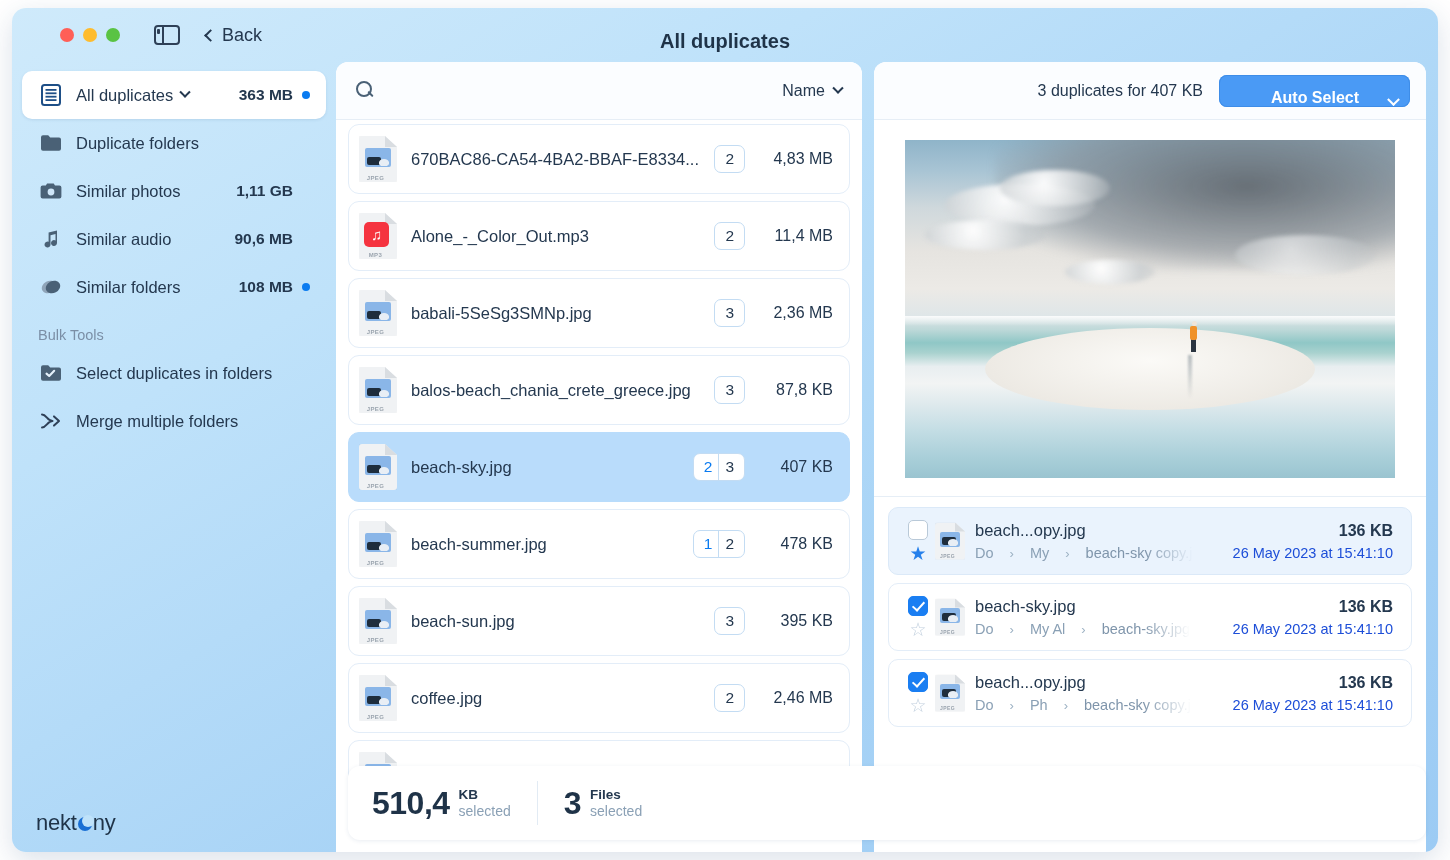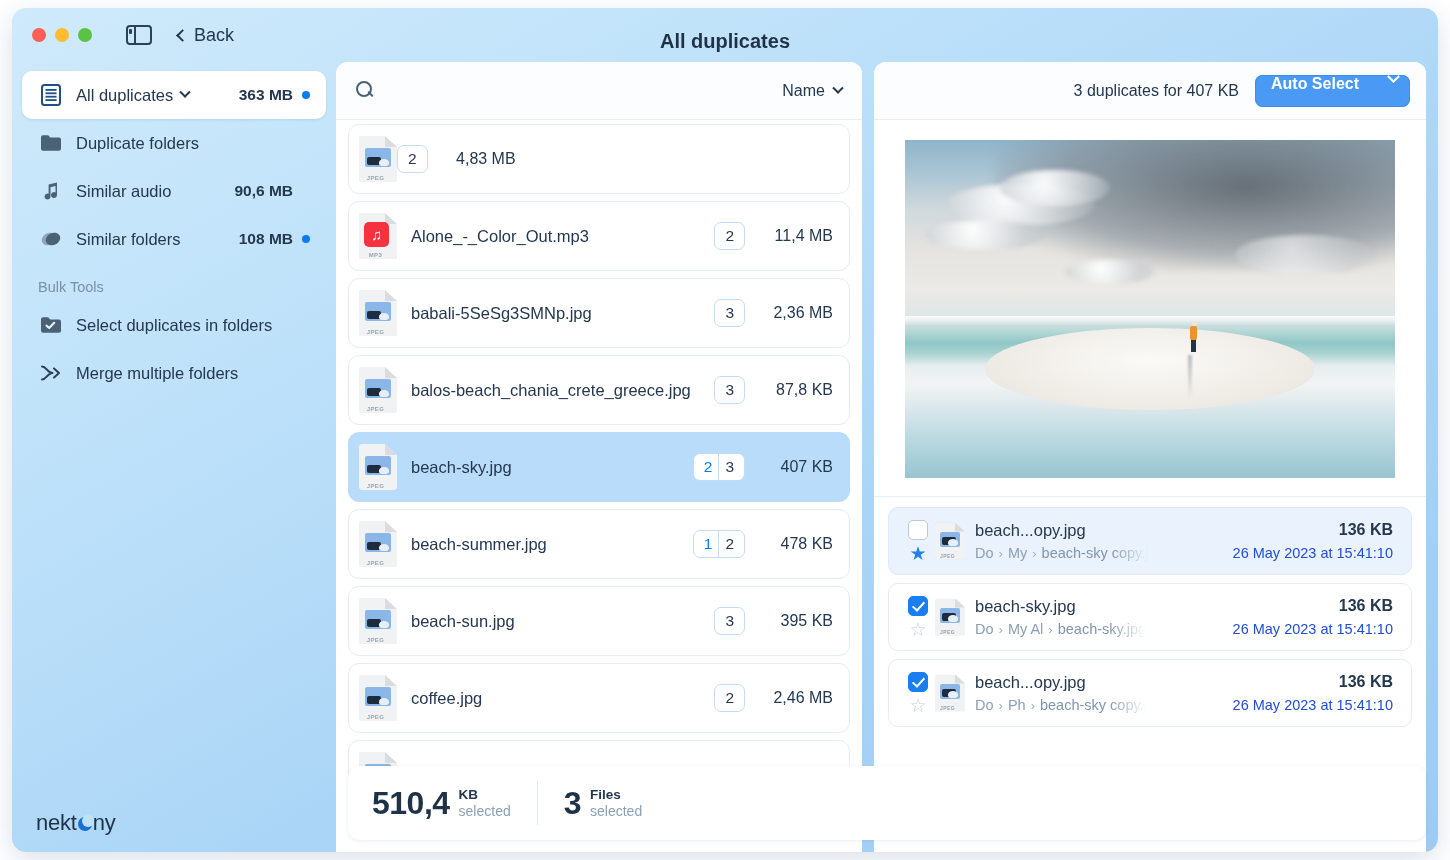--- a/index.html
+++ b/index.html
@@ -21,21 +21,21 @@
     width: 1426px; height: 844px;
     border-radius: 14px;
     background: linear-gradient(150deg, #cfeafb 0%, #bfe2fa 28%, #a9d4f6 62%, #9ccbf4 100%);
     overflow: hidden;
     box-shadow: 0 8px 28px rgba(30,70,120,.16);
   }
   
   .titlebar {
     position: relative;
     height: 54px;
-    display: flex; align-items: center;
+    display: flex; align-items: center; padding-left: 28px;
   }
   .traffic { display: flex; gap: 9px; margin-left: 20px; }
   .dot { width: 14px; height: 14px; border-radius: 50%; }
   .dot.red    { background: #ff5f57; }
   .dot.yellow { background: #febc2e; }
   .dot.green  { background: #5ac343; }
 
   .sidebar-toggle {
     margin-left: 34px;
     width: 26px; height: 20px;
@@ -228,24 +228,25 @@
   }
   .right-toolbar {
     height: 58px; flex: none;
     display: flex; align-items: center; justify-content: flex-end;
     padding: 0 16px; gap: 16px;
     border-bottom: 1px solid #e6eef6;
     background: #fbfdff;
   }
   .dup-summary { font-size: 16px; color: #24384f; }
   .auto-select {
-    display: flex; align-items: flex-start;
+    display: flex; align-items: flex-end;
     height: 32px; border-radius: 8px; overflow: hidden;
     background: #4a9af5;
     box-shadow: inset 0 0 0 1px #3e8de8;
+    padding-left: 36px;
   }
   .auto-select .main {
     display: flex; align-items: center; padding: 0 16px;
     color: #ffffff; font-size: 16px; font-weight: 600;
   }
   .auto-select .split { width: 1px; background: rgba(255,255,255,.55); }
   .auto-select .arrow {
     width: 34px; display: flex; align-items: center; justify-content: center;
   }
   .auto-select .arrow i {
@@ -333,30 +334,30 @@
   }
   .cbox.on::after {
     content: ""; position: absolute;
     left: 6px; top: 2.5px; width: 5px; height: 10px;
     border-right: 2.2px solid #ffffff; border-bottom: 2.2px solid #ffffff;
     transform: rotate(42deg);
   }
   .star { font-size: 19px; line-height: 1; color: #c2d0de; }
   .star.on { color: #2680eb; }
   .detail-main { flex: 1; min-width: 0; margin-left: 10px; }
-  .detail-top { display: flex; align-items: flex-start; }
+  .detail-top { display: flex; align-items: center; }
   .detail-name {
     font-size: 16.5px; color: #24384f; font-weight: 500;
     white-space: nowrap; overflow: hidden; text-overflow: ellipsis;
   }
   .detail-size { margin-left: auto; font-size: 16px; color: #24384f; font-weight: 600; flex: none; padding-left: 12px; }
   .detail-bot { display: flex; align-items: baseline; margin-top: 5px; }
   .path {
     font-size: 14.5px; color: #8aa0b5;
-    display: flex; align-items: center; gap: 5px;
+    display: flex; align-items: center; gap: 16px;
     min-width: 0; overflow: hidden;
     -webkit-mask-image: linear-gradient(to right, #000 78%, transparent 100%);
             mask-image: linear-gradient(to right, #000 78%, transparent 100%);
     white-space: nowrap;
   }
   .path .sep { color: #9db2c4; font-size: 13px; }
   .path .last { color: #7f95ab; }
   .detail-date { margin-left: auto; font-size: 14.5px; color: #1d4ed8; flex: none; padding-left: 12px; white-space: nowrap; }
 
   
@@ -467,20 +468,31 @@
           <span class="side-ico">
             <svg width="22" height="18" viewBox="0 0 22 18">
                 <path d="M1 3.2a2 2 0 0 1 2-2h5.2l2 2.2H19a2 2 0 0 1 2 2v9.4a2 2 0 0 1-2 2H3a2 2 0 0 1-2-2z" fill="#4a6176"></path>
               </svg>
           </span>
           <span class="side-label">Duplicate folders</span>
           <span class="side-size"></span>
           <span class="side-badge hidden"></span>
         </div>
 
+        <div class="side-item">
+          <span class="side-ico">
+            <svg width="22" height="18" viewBox="0 0 22 18">
+                <path d="M2.6 3.4h3.2l1.3-2h6.6l1.3 2h4.4a2 2 0 0 1 2 2v9a2 2 0 0 1-2 2H2.6a2 2 0 0 1-2-2v-9a2 2 0 0 1 2-2z" fill="#4a6176"></path>
+                <circle cx="11" cy="10" r="3.4" fill="#cfe6f8"></circle>
+              </svg>
+          </span>
+          <span class="side-label">Similar photos</span>
+          <span class="side-size">1,11 GB</span>
+          <span class="side-badge hidden"></span>
+        </div>
 
         <div class="side-item">
           <span class="side-ico">
             <svg width="20" height="20" viewBox="0 0 20 20">
                 <path d="M16 1.5 7.6 3.6v9.2a3 3 0 1 0 1.9 2.7V6.2l5-1.2v6.4a3 3 0 1 0 1.5 2.6z" fill="#4a6176"></path>
               </svg>
           </span>
           <span class="side-label">Similar audio</span>
           <span class="side-size">90,6 MB</span>
           <span class="side-badge hidden"></span>
@@ -533,20 +545,21 @@
 
         <div class="file-list">
 
           <div class="file-row">
             <span class="ficon">
               <span class="sheet"></span>
                 <span class="fold"></span>
                 <span class="thumb"></span>
               <span class="ftype">JPEG</span>
             </span>
+            <span class="file-name">670BAC86-CA54-4BA2-BBAF-E8334...</span>
             <span class="count-badge">
               <span class="tot">2</span>
             </span>
             <span class="file-size">4,83 MB</span>
           </div>
 
           <div class="file-row">
             <span class="ficon">
               <span class="sheet"></span>
                 <span class="fold"></span>

